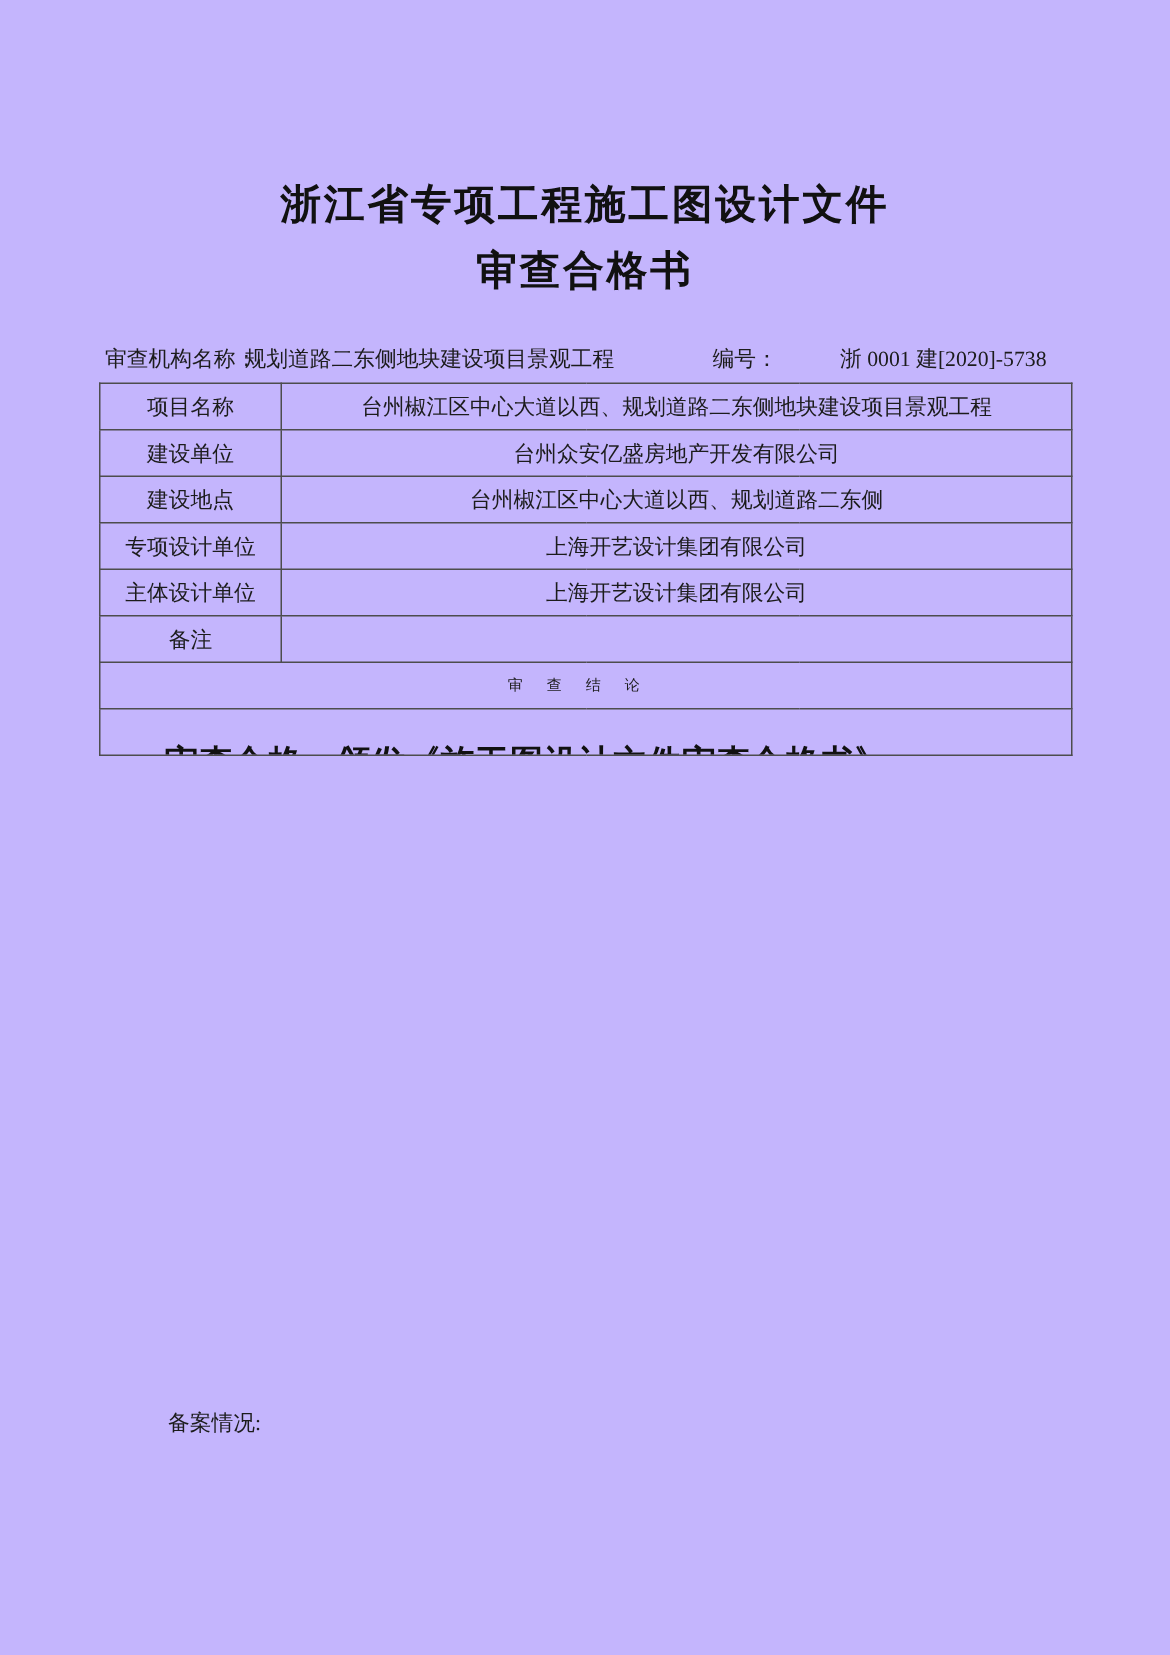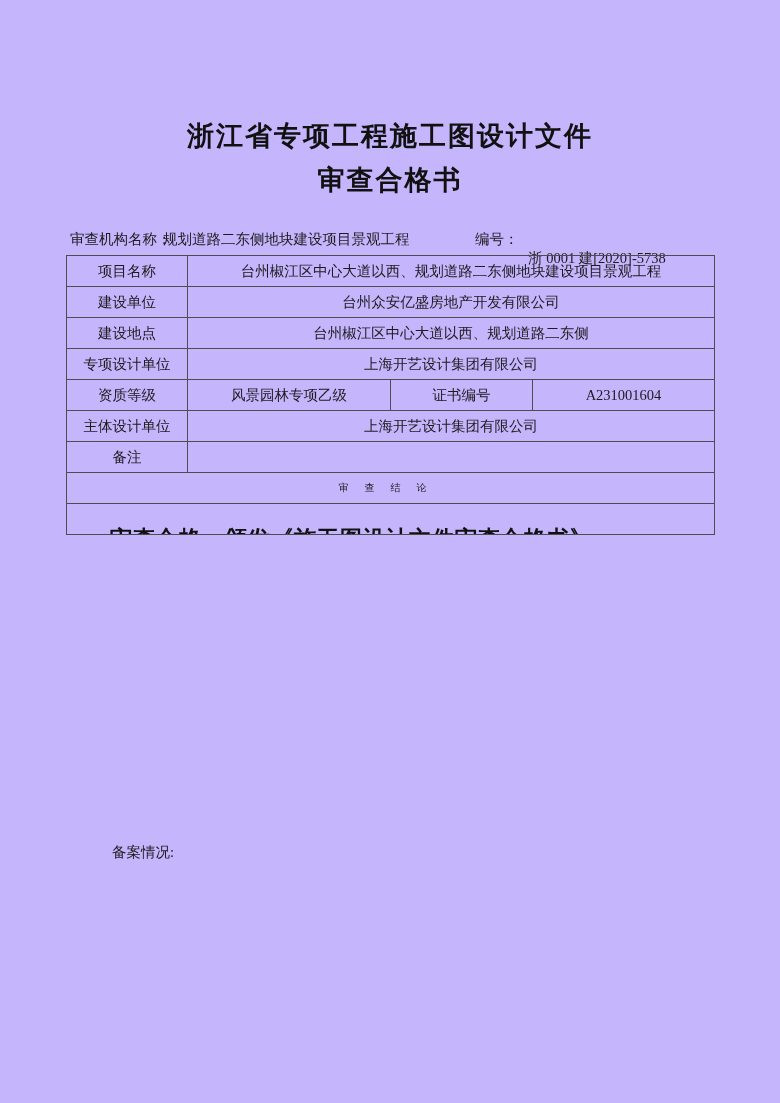--- a/index.html
+++ b/index.html
@@ -17,41 +17,41 @@
     text-align:center;font-weight:bold;font-size:27px;
     letter-spacing:2px;color:#111;
   }
   .title1{top:118px;}
   .title2{top:162px;}
   .header-row{position:absolute;top:230px;left:0;width:664px;height:22px;font-size:14.5px;}
   .header-row span{position:absolute;white-space:nowrap;}
   .hr-agency-label{left:70px;}
   .hr-agency-value{left:163px;}
   .hr-number-label{left:475px;}
-  .hr-number-value{left:528px;margin-top:19px;}
+  .hr-number-value{left:560px;}
   table.info{
     position:absolute;top:255px;left:66px;
     width:648px;border-collapse:collapse;table-layout:fixed;
     font-size:14.5px;
   }
   table.info td{
     border:1px solid #4d4d4d;
     text-align:center;vertical-align:middle;
     height:30px;padding:0 4px;
     overflow:hidden;white-space:nowrap;
   }
   td.concl{height:35px;letter-spacing:16px;font-size:10px;}
   td.result-cell{
     height:364px;position:relative;
     text-align:left;vertical-align:top;
     padding:0;white-space:normal;
   }
   .result-cell .abs{position:absolute;white-space:nowrap;}
   .result-line{top:20px;left:43px;font-size:22px;font-weight:bold;letter-spacing:1px;color:#111;}
-  .filing{position:absolute;top:843px;left:112px;font-size:14.5px;}
+  .filing{position:absolute;top:939px;left:112px;font-size:14.5px;}
 </style>
 </head>
 <body>
 
 <div class="page">
 
   <div class="title title1">浙江省专项工程施工图设计文件</div>
   <div class="title title2">审查合格书</div>
 
   <div class="header-row">
@@ -79,26 +79,20 @@
       </tr>
       <tr>
         <td>建设地点</td>
         <td colspan="3">台州椒江区中心大道以西、规划道路二东侧</td>
       </tr>
       <tr>
         <td>专项设计单位</td>
         <td colspan="3">上海开艺设计集团有限公司</td>
       </tr>
       <tr>
-        <td>资质等级</td>
-        <td>风景园林专项乙级</td>
-        <td>证书编号</td>
-        <td>A231001604</td>
-      </tr>
-      <tr>
         <td>主体设计单位</td>
         <td colspan="3">上海开艺设计集团有限公司</td>
       </tr>
       <tr>
         <td>备注</td>
         <td colspan="3"></td>
       </tr>
       <tr>
         <td colspan="4" class="concl">审查结论</td>
       </tr>

